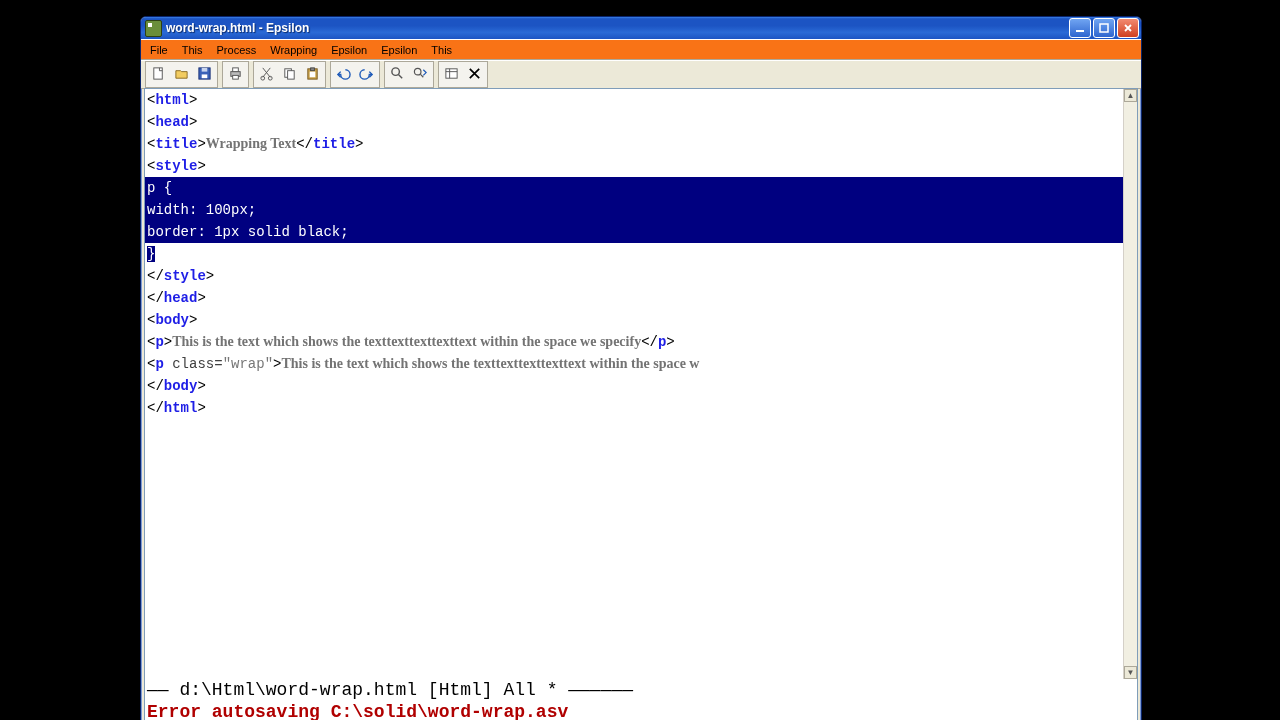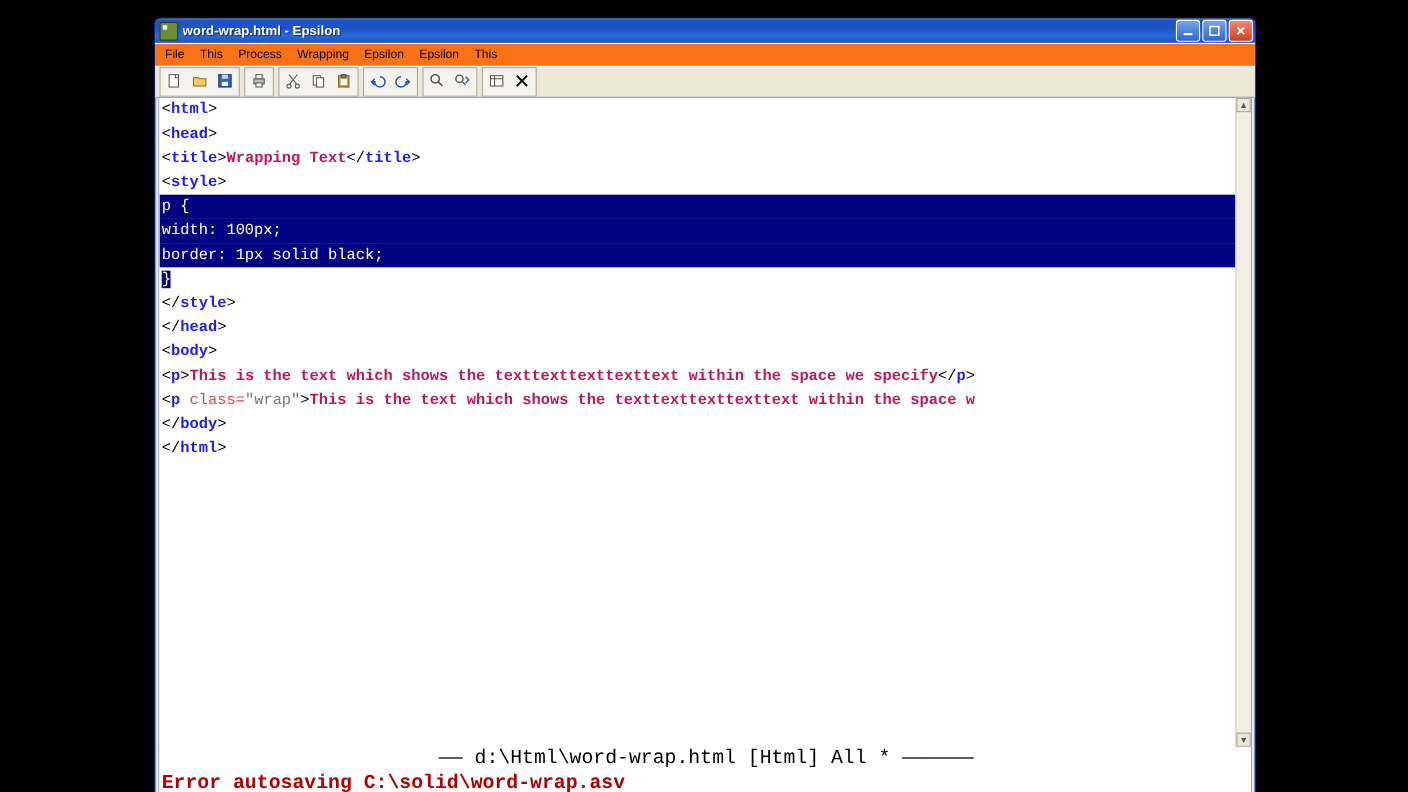--- a/index.html
+++ b/index.html
@@ -37,34 +37,34 @@
   
   .client{position:absolute;left:3px;right:3px;top:71px;bottom:3px;background:#fff;border:1px solid #7f9db9;}
   .editor{position:absolute;left:0;top:0;right:13px;bottom:44px;background:#fff;
     font-family:"Courier New",monospace;font-size:14px;line-height:22px;
     white-space:pre;overflow:hidden;padding:0;}
   .editor .line{height:22px;padding-left:2px;}
   .sel{background:#000080;color:#fff;}
   .sel-partial{background:#000080;color:#fff;}
   .tag-delim{color:#000;}
   .tag-name{color:#1e1ee6;font-weight:bold;}
-  .attr-name{color:#ef4444;}
+  .attr-name{color:#404040;}
   .attr-val{color:#777;}
-  .text-content{color:#be185d;font-weight:bold;}
+  .text-content{color:#737373;font-weight:bold;font-family:Liberation Serif, serif;}
   
   .vscroll{position:absolute;right:0;top:0;width:13px;bottom:44px;background:#f1efe2;
     border-left:1px solid #d4d0c8;}
   .vscroll .arrow{width:13px;height:13px;background:#ece9d8;border:1px solid #aca899;box-sizing:border-box;
     display:flex;align-items:center;justify-content:center;font-size:8px;color:#555;position:absolute;}
   .vscroll .arrow.up{top:0;}
   .vscroll .arrow.down{bottom:0;}
   
   .status{position:absolute;left:0;right:0;bottom:0;height:44px;background:#fff;
     font-family:"Courier New",monospace;font-size:18px;line-height:22px;padding-left:2px;}
-  .status .mode-line{color:#000;white-space:pre;text-align:center;}
+  .status .mode-line{color:#000;white-space:pre;}
   .status .mode-line .dash{color:#000;}
   .status .echo{color:#b00000;font-weight:bold;white-space:pre;}
 </style>
 </head>
 <body>
 
 <div class="screen">
   <div class="window">
     <div class="titlebar">
       <div class="app-icon"></div>

